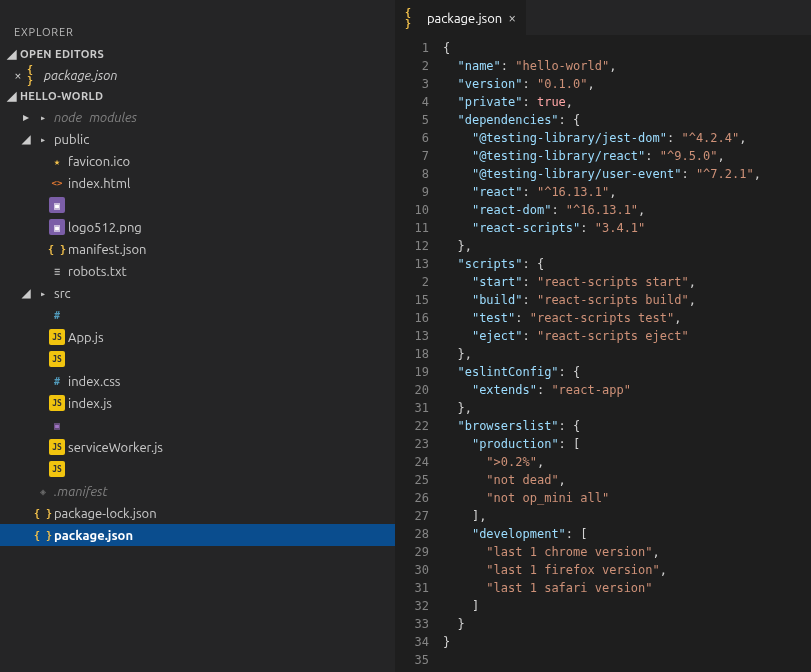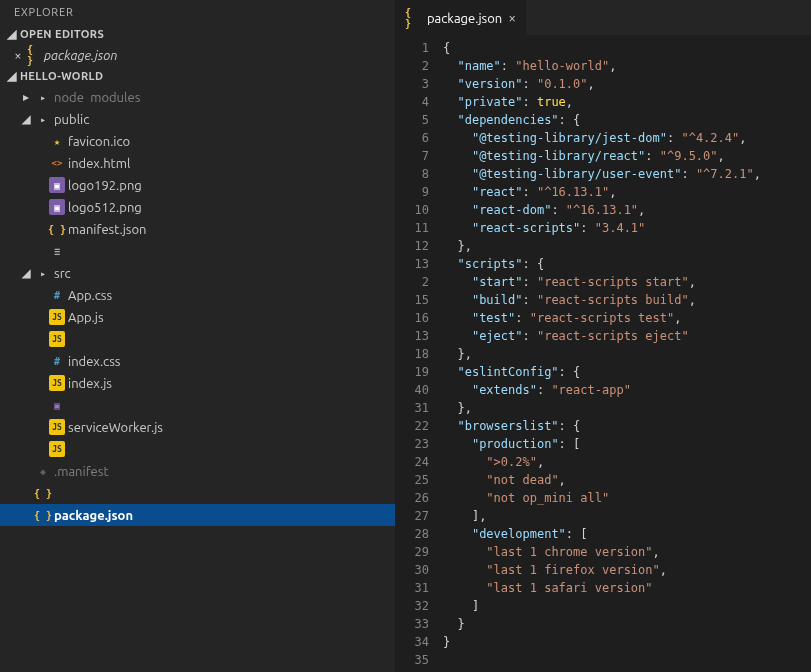--- a/index.html
+++ b/index.html
@@ -14,21 +14,21 @@
     display: flex;
   }
   .sidebar {
     width: 395px;
     background: #252526;
     display: flex;
     flex-direction: column;
     overflow-y: auto;
   }
   .sidebar-header {
-    padding: 6px 14px 6px;
+    padding: 26px 14px 6px;
     font-size: 11px;
     letter-spacing: 0.8px;
     color: #bbbbbb;
     font-weight: 400;
   }
   .section-header {
     display: flex;
     align-items: center;
     padding: 3px 4px 3px 4px;
     font-size: 11px;
@@ -57,21 +57,21 @@
   .tree-item .twisty { width:16px; text-align:center; font-size:12px; }
   .tree-item .icon {
     width: 18px;
     display: inline-flex;
     align-items: center;
     justify-content: center;
     font-size: 13px;
     margin-right: 2px;
   }
   .tree-item .label { flex:1; overflow:hidden; text-overflow:ellipsis; }
-  .dim { color:#808080; }
+  .dim { color:#808080;font-style:italic; }
   .bold { font-weight:700; }
 
   .open-editors-item {
     display:flex; align-items:center; height:22px; padding-left:10px;
     font-style: italic; cursor:pointer;
   }
   .open-editors-item .close { width:16px; text-align:center; font-style:normal; color:#cccccc; }
   .open-editors-item .icon { width:18px; display:inline-flex; align-items:center; justify-content:center; font-style:normal; }
   .open-editors-item .label { }
 
@@ -145,21 +145,21 @@
   .code {
     flex:1;
     padding: 4px 0 4px 0;
     white-space: pre;
     color:#d4d4d4;
   }
   .tok-brace { color:#d4d4d4; }
   .tok-key { color:#9cdcfe; }
   .tok-colon { color:#d4d4d4; }
   .tok-str { color:#ce9178; }
-  .tok-bool { color:#fde047; }
+  .tok-bool { color:#fca5a5; }
   .tok-punct { color:#d4d4d4; }
 </style>
 </head>
 <body>
 
 <div class="sidebar">
   <div class="sidebar-header">EXPLORER</div>
 
   <div class="section-header">
     <span class="chev">◢</span>
@@ -211,21 +211,20 @@
           <span class="ic ic-html"></span>
         </span>
         <span class="label ">index.html</span>
       </div>
       <div class="tree-item">
         <span class="indent" style="width:32px"></span>
         <span class="twisty"></span>
         <span class="icon">
           <span class="ic ic-img"></span>
         </span>
-        <span class="label ">logo192.png</span>
       </div>
       <div class="tree-item">
         <span class="indent" style="width:32px"></span>
         <span class="twisty"></span>
         <span class="icon">
           <span class="ic ic-img"></span>
         </span>
         <span class="label ">logo512.png</span>
       </div>
       <div class="tree-item">
@@ -235,36 +234,36 @@
           <span class="ic ic-json"></span>
         </span>
         <span class="label ">manifest.json</span>
       </div>
       <div class="tree-item">
         <span class="indent" style="width:32px"></span>
         <span class="twisty"></span>
         <span class="icon">
           <span class="ic ic-txt"></span>
         </span>
+        <span class="label ">robots.txt</span>
       </div>
       <div class="tree-item">
         <span class="indent" style="width:18px"></span>
         <span class="twisty">◢</span>
         <span class="icon">
           <span class="ic ic-folder"></span>
         </span>
         <span class="label ">src</span>
       </div>
       <div class="tree-item">
         <span class="indent" style="width:32px"></span>
         <span class="twisty"></span>
         <span class="icon">
           <span class="ic ic-css"></span>
         </span>
-        <span class="label ">App.css</span>
       </div>
       <div class="tree-item">
         <span class="indent" style="width:32px"></span>
         <span class="twisty"></span>
         <span class="icon">
           <span class="ic ic-js"></span>
         </span>
         <span class="label ">App.js</span>
       </div>
       <div class="tree-item">
@@ -319,20 +318,21 @@
           <span class="ic ic-git"></span>
         </span>
         <span class="label dim ">.manifest</span>
       </div>
       <div class="tree-item">
         <span class="indent" style="width:18px"></span>
         <span class="twisty"></span>
         <span class="icon">
           <span class="ic ic-json"></span>
         </span>
+        <span class="label ">package-lock.json</span>
       </div>
       <div class="tree-item selected">
         <span class="indent" style="width:18px"></span>
         <span class="twisty"></span>
         <span class="icon">
           <span class="ic ic-json"></span>
         </span>
         <span class="label bold ">package.json</span>
       </div>
     </div>
@@ -360,21 +360,21 @@
         <div>10</div>
         <div>11</div>
         <div>12</div>
         <div>13</div>
         <div>2</div>
         <div>15</div>
         <div>16</div>
         <div>13</div>
         <div>18</div>
         <div>19</div>
-        <div>40</div>
+        <div>20</div>
         <div>31</div>
         <div>22</div>
         <div>23</div>
         <div>24</div>
         <div>25</div>
         <div>26</div>
         <div>27</div>
         <div>28</div>
         <div>29</div>
         <div>30</div>

